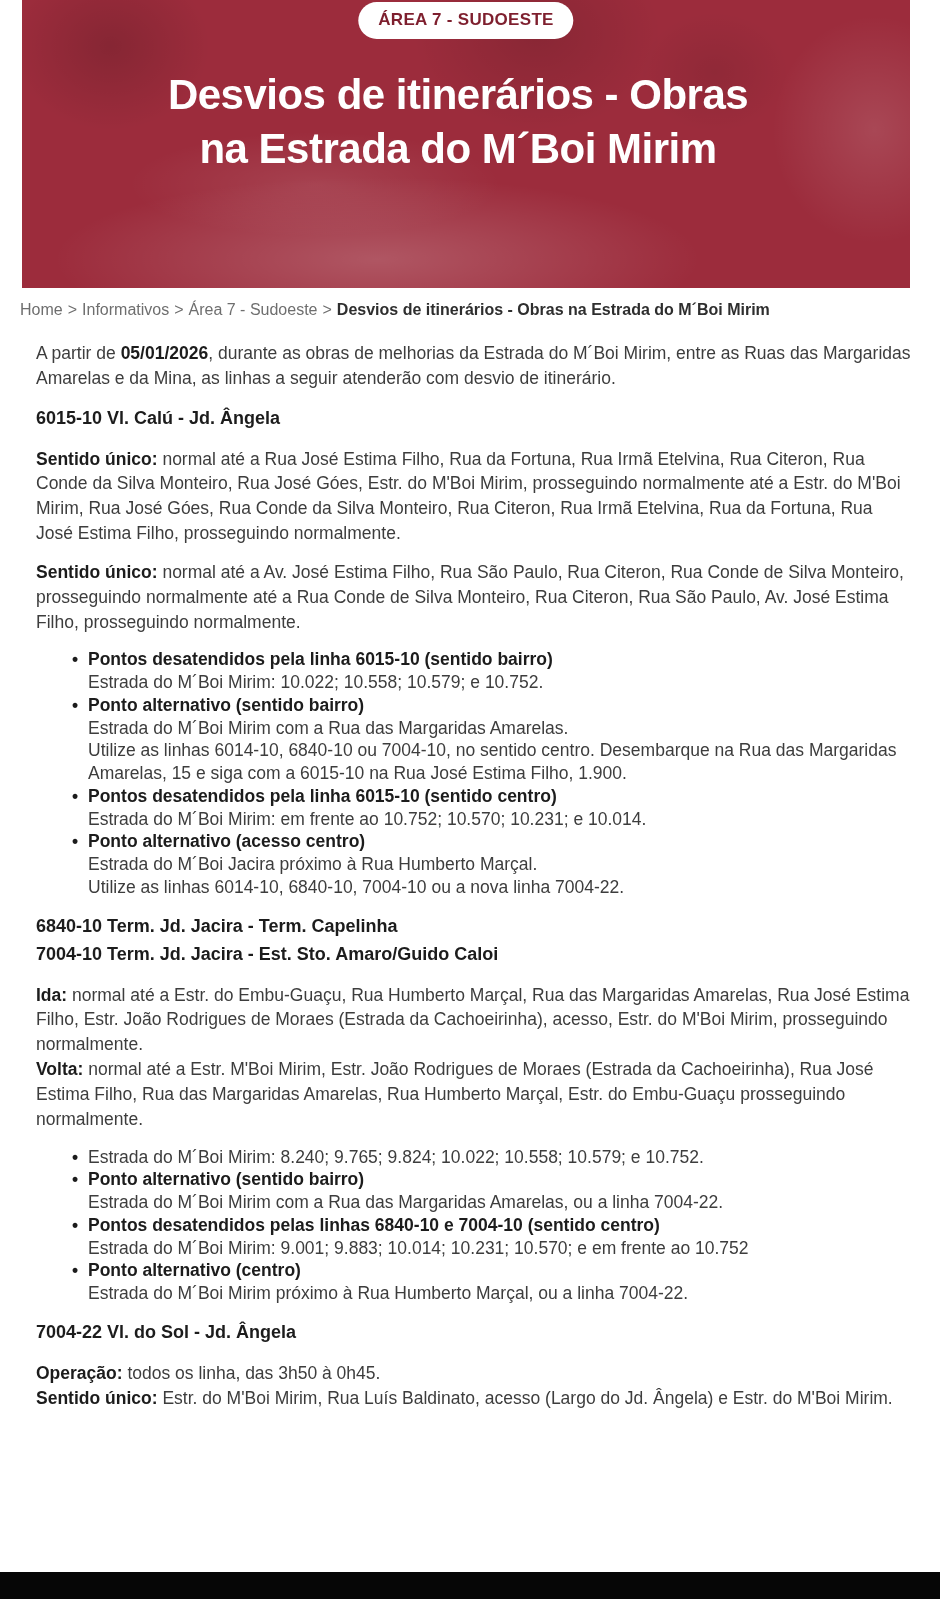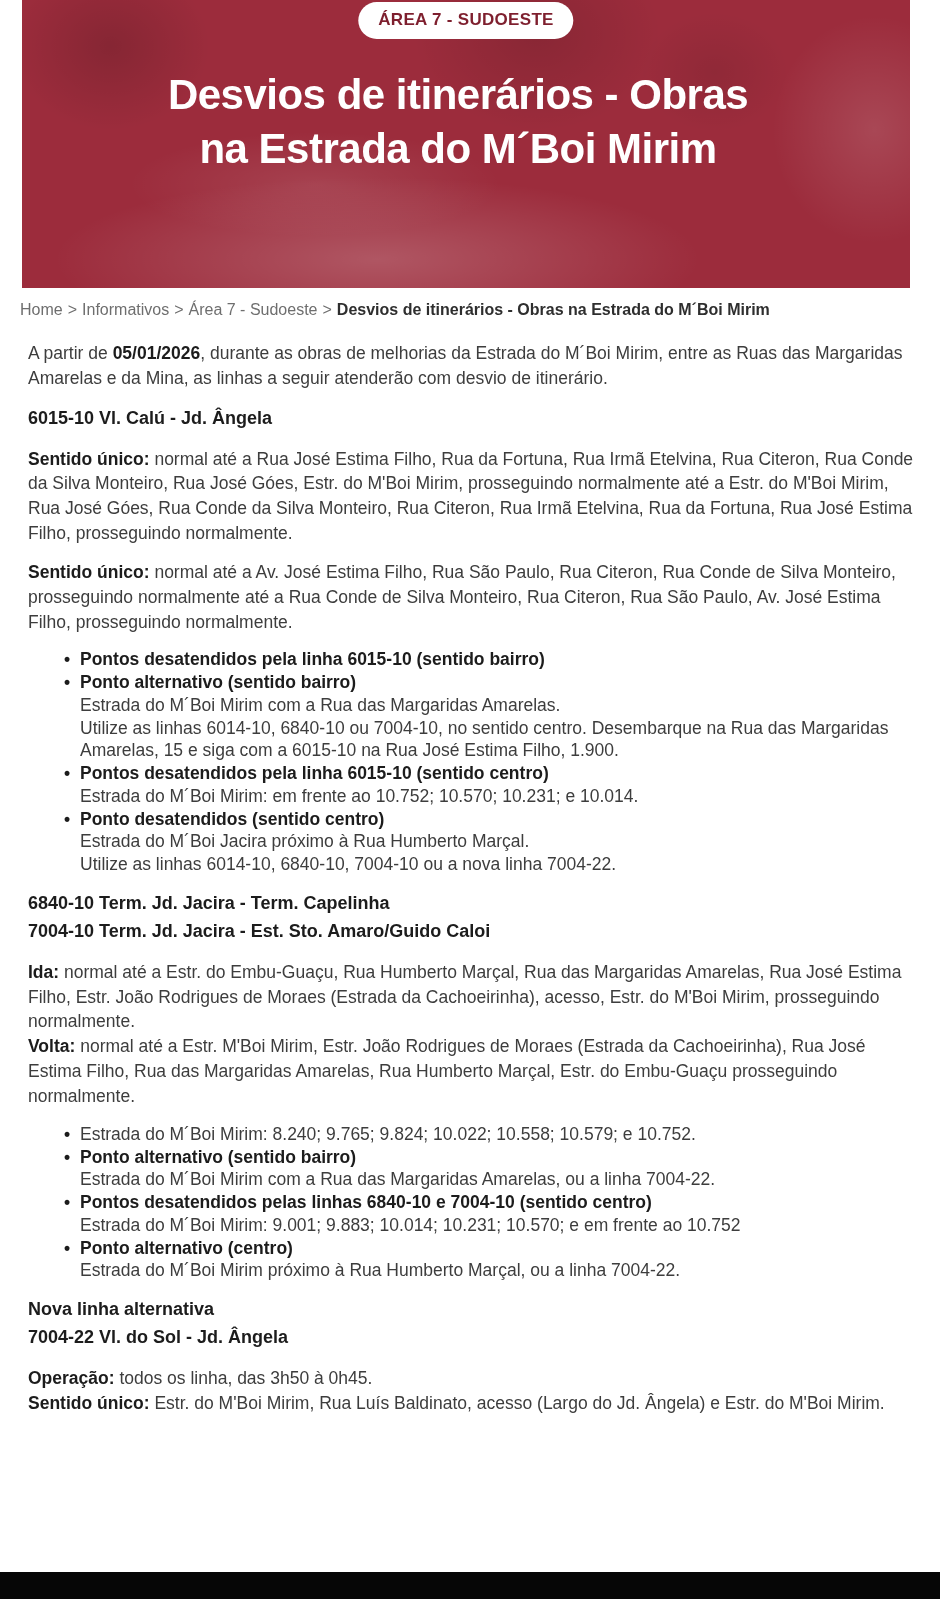--- a/index.html
+++ b/index.html
@@ -37,21 +37,21 @@
   .hero-title span{display:block;}
   
   .breadcrumb{
     margin:13px 24px 0 20px;font-size:16px;color:var(--crumb-text,#6E6E6E);
     white-space:nowrap;
   }
   .breadcrumb .sep{margin:0 5px;}
   .breadcrumb .current{font-weight:bold;color:var(--crumb-current,#2E2E2E);}
   
   main{
-    padding:8px 26px 0 28px;
+    padding:8px 26px 0 36px;
     font-size:17.5px;line-height:1.42;color:var(--body-text,#3D3D3D);
   }
   main strong{color:var(--strong-text,#1C1C1C);}
   p.block{margin:14px 0;}
   .rich-line{display:block;}
   h2.block{
     margin:4px 0 0;font-size:18px;line-height:1.55;
     font-weight:bold;color:var(--strong-text,#1C1C1C);
   }
   ul.block{
@@ -94,32 +94,33 @@
     </h2>
   <p class="block">
       <span class="rich-line"><strong>Sentido único:</strong><span> normal até a Rua José Estima Filho, Rua da Fortuna, Rua Irmã Etelvina, Rua Citeron, Rua Conde da Silva Monteiro, Rua José Góes, Estr. do M'Boi Mirim, prosseguindo normalmente até a Estr. do M'Boi Mirim, Rua José Góes, Rua Conde da Silva Monteiro, Rua Citeron, Rua Irmã Etelvina, Rua da Fortuna, Rua José Estima Filho, prosseguindo normalmente.</span></span>
     </p>
   <p class="block">
       <span class="rich-line"><strong>Sentido único:</strong><span> normal até a Av. José Estima Filho, Rua São Paulo, Rua Citeron, Rua Conde de Silva Monteiro, prosseguindo normalmente até a Rua Conde de Silva Monteiro, Rua Citeron, Rua São Paulo, Av. José Estima Filho, prosseguindo normalmente.</span></span>
     </p>
   <ul class="block">
       <li>
         <strong class="li-title">Pontos desatendidos pela linha 6015-10 (sentido bairro)</strong>
+        <span class="rich-line">Estrada do M´Boi Mirim: 10.022; 10.558; 10.579; e 10.752.</span>
       </li>
       <li>
         <strong class="li-title">Ponto alternativo (sentido bairro)</strong>
         <span class="rich-line">Estrada do M´Boi Mirim com a Rua das Margaridas Amarelas.</span>
         <span class="rich-line">Utilize as linhas 6014-10, 6840-10 ou 7004-10, no sentido centro. Desembarque na Rua das Margaridas Amarelas, 15 e siga com a 6015-10 na Rua José Estima Filho, 1.900.</span>
       </li>
       <li>
         <strong class="li-title">Pontos desatendidos pela linha 6015-10 (sentido centro)</strong>
         <span class="rich-line">Estrada do M´Boi Mirim: em frente ao 10.752; 10.570; 10.231; e 10.014.</span>
       </li>
       <li>
-        <strong class="li-title">Ponto desatendidos (sentido centro)</strong>
+        <strong class="li-title">Ponto alternativo (acesso centro)</strong>
         <span class="rich-line">Estrada do M´Boi Jacira próximo à Rua Humberto Marçal.</span>
         <span class="rich-line">Utilize as linhas 6014-10, 6840-10, 7004-10 ou a nova linha 7004-22.</span>
       </li>
     </ul>
   <h2 class="block">
       <span class="rich-line"><span>6840-10 Term. Jd. Jacira - Term. Capelinha</span></span>
       <span class="rich-line"><span>7004-10 Term. Jd. Jacira - Est. Sto. Amaro/Guido Caloi</span></span>
     </h2>
   <p class="block">
       <span class="rich-line"><strong>Ida:</strong><span> normal até a Estr. do Embu-Guaçu, Rua Humberto Marçal, Rua das Margaridas Amarelas, Rua José Estima Filho, Estr. João Rodrigues de Moraes (Estrada da Cachoeirinha), acesso,  Estr. do M'Boi Mirim, prosseguindo normalmente.</span></span>
@@ -136,21 +137,20 @@
       <li>
         <strong class="li-title">Pontos desatendidos pelas linhas 6840-10 e 7004-10 (sentido centro)</strong>
         <span class="rich-line">Estrada do M´Boi Mirim: 9.001; 9.883; 10.014; 10.231; 10.570; e em frente ao 10.752</span>
       </li>
       <li>
         <strong class="li-title">Ponto alternativo (centro)</strong>
         <span class="rich-line">Estrada do M´Boi Mirim próximo à Rua Humberto Marçal, ou a linha 7004-22.</span>
       </li>
     </ul>
   <h2 class="block">
-      <span class="rich-line"><span>Nova linha alternativa</span></span>
       <span class="rich-line"><span>7004-22 Vl. do Sol - Jd. Ângela</span></span>
     </h2>
   <p class="block">
       <span class="rich-line"><strong>Operação:</strong><span> todos os linha, das 3h50 à 0h45.</span></span>
       <span class="rich-line"><strong>Sentido único:</strong><span> Estr. do M'Boi Mirim, Rua Luís Baldinato, acesso (Largo do Jd. Ângela) e Estr. do M'Boi Mirim.</span></span>
     </p>
 </main>
 
 <footer class="bottom-bar"></footer>
 

